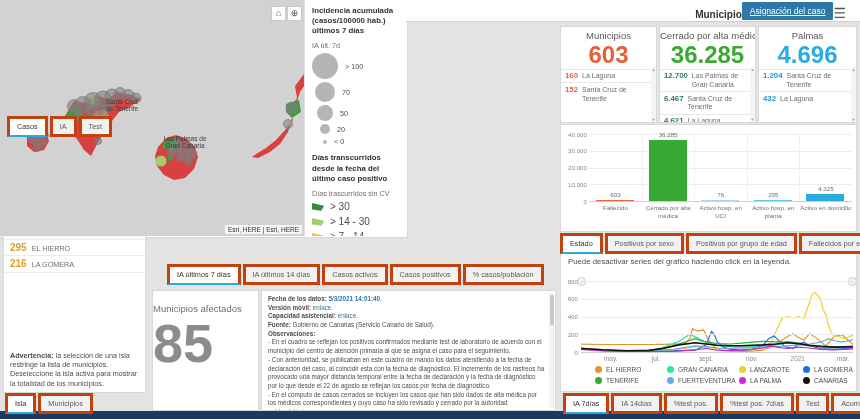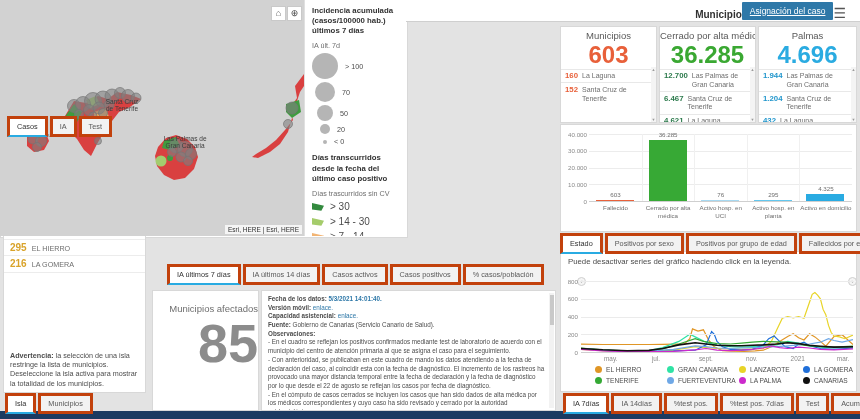--- a/index.html
+++ b/index.html
@@ -49,21 +49,21 @@
   .lg-sub { font-size:7.2px; color:#6e6e6e; margin:5px 0 3px; }
   .size-row { display:flex; align-items:center; margin-bottom:3px; }
   .size-circle { border-radius:50%; background:#b5b5b5; flex:none; }
   .size-label { font-size:7.2px; color:#4c4c4c; margin-left:7px; }
   .class-row { display:flex; align-items:center; margin-bottom:4px; }
   .class-swatch { width:12px; height:9px; clip-path:polygon(0 15%, 100% 45%, 78% 100%, 0 85%); flex:none; }
   .class-label { font-size:10px; color:#4c4c4c; margin-left:6px; }
   .map-tabs { left:167px; top:264px; }
 
   
-  .muni-card { left:152px; top:290px; width:107px; height:121px; text-align:right; }
+  .muni-card { left:152px; top:290px; width:107px; height:121px; text-align:left; }
   .muni-title { font-size:9.5px; color:#6e6e6e; margin-top:12px; }
   .muni-value { font-size:54px; font-weight:bold; color:#8c8c8c; line-height:1.1; }
   .info-card { left:261px; top:290px; width:295px; height:121px; padding:4px 10px 4px 6px; overflow:hidden; }
   .info-card p { font-size:6.3px; color:#4c4c4c; line-height:1.38; }
   .info-lbl { font-weight:bold; }
   .info-blue { color:#2e78a8; font-weight:bold; }
   .info-link { color:#2e78a8; text-decoration:none; cursor:pointer; }
   .info-scroll { position:absolute; right:1px; top:2px; bottom:2px; width:5px; background:#f2f2f2; }
   .info-thumb { position:absolute; left:0.5px; top:2px; width:4px; height:30px; background:#c9c9c9; }
 
@@ -353,24 +353,20 @@
         </div>
         <div class="stat-scroll">
           <span style="top:0">▲</span>
           <span style="bottom:0">▼</span>
         </div>
       </div>
       <div class="stat-card">
         <div class="stat-title">Palmas</div>
         <div class="stat-value" style="color: rgb(42, 171, 225);">4.696</div>
         <div class="stat-row">
-          <span class="stat-row-val" style="color: rgb(33, 150, 204);">1.944</span>
-          <span class="stat-row-name">Las Palmas de Gran Canaria</span>
-        </div>
-        <div class="stat-row">
           <span class="stat-row-val" style="color: rgb(33, 150, 204);">1.204</span>
           <span class="stat-row-name">Santa Cruz de Tenerife</span>
         </div>
         <div class="stat-row">
           <span class="stat-row-val" style="color: rgb(33, 150, 204);">432</span>
           <span class="stat-row-name">La Laguna</span>
         </div>
         <div class="stat-scroll">
           <span style="top:0">▲</span>
           <span style="bottom:0">▼</span>

